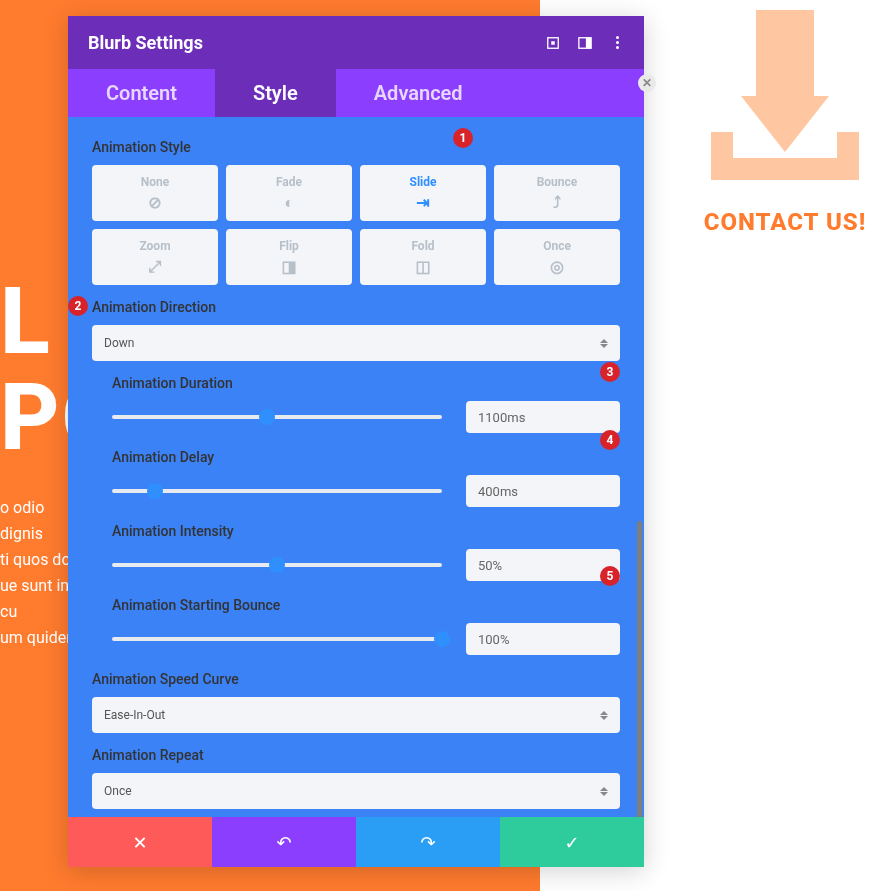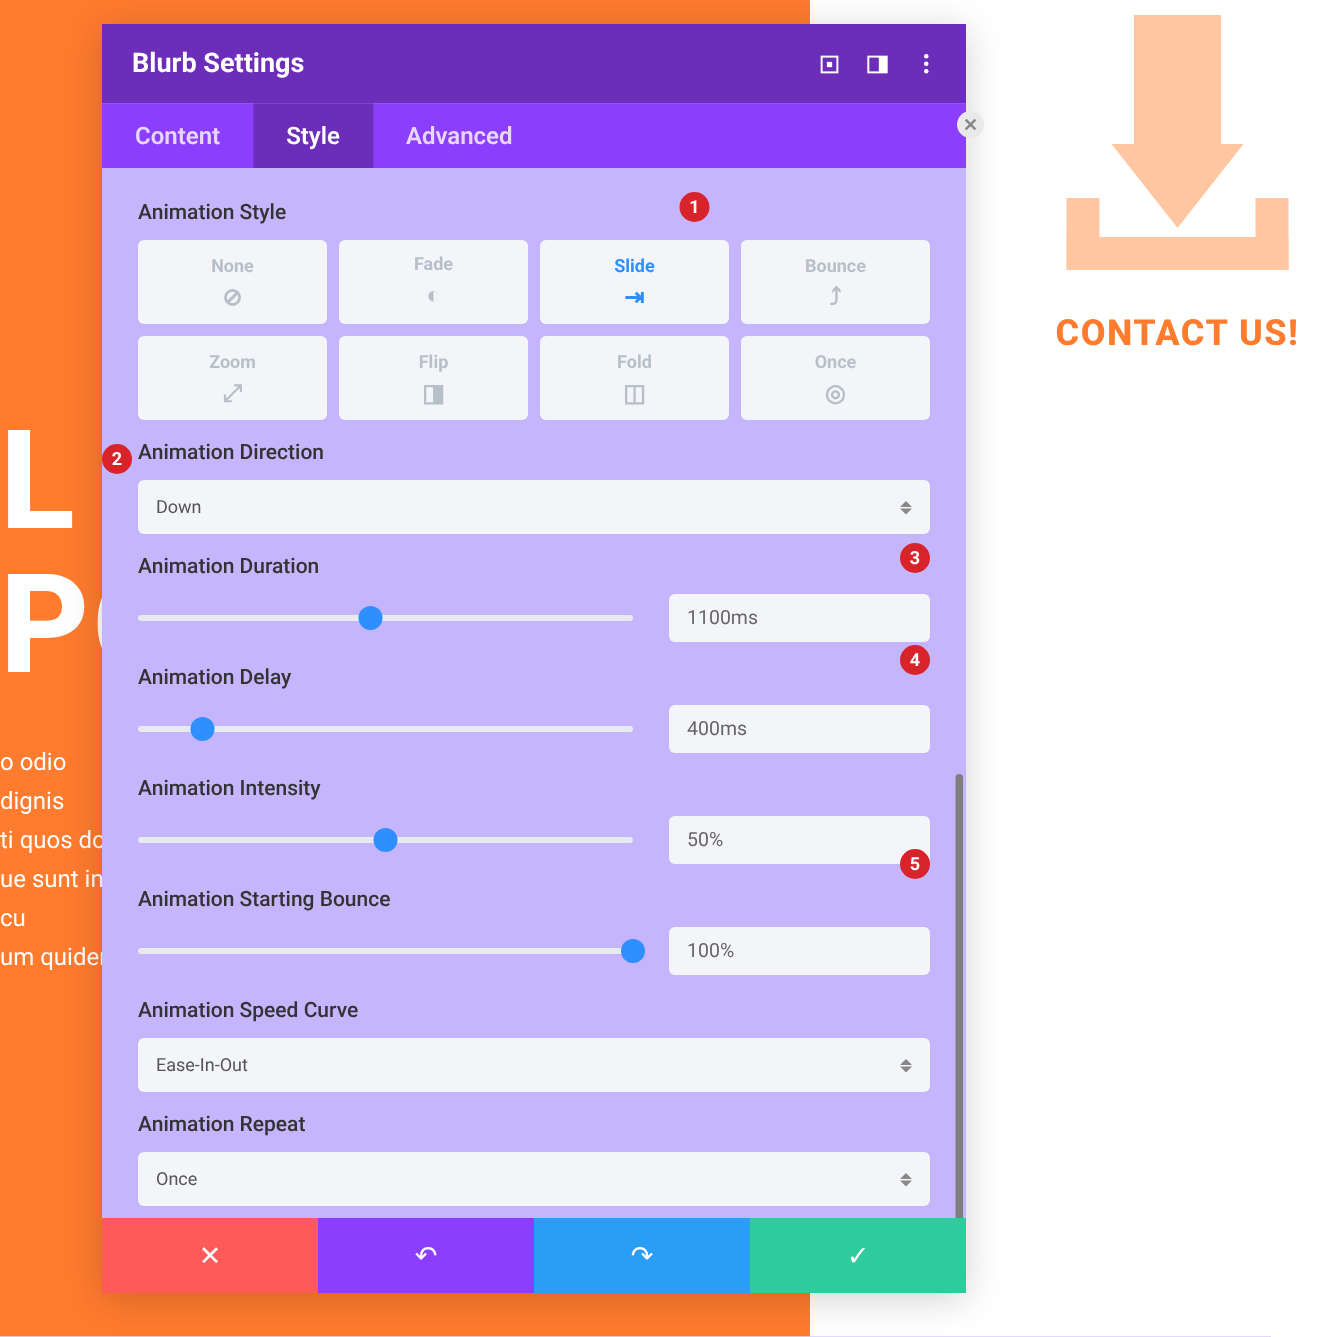--- a/index.html
+++ b/index.html
@@ -43,39 +43,39 @@
   .tray-left, .tray-right { width: 22px; height: 48px; background:#ffc7a1; position:absolute; bottom:0;}
   .tray-left{ left: 6px;} .tray-right{ right:6px;}
   .tray-bottom { height:22px; background:#ffc7a1; position:absolute; bottom:0; left:6px; right:6px;}
   .contact-us { color:#ff7b2e; font-weight:800; font-size:24px; letter-spacing:1px; margin-top:28px;}
 
   
   .modal {
     position: absolute;
     left: 68px; top: 16px;
     width: 576px;
-    background:#c4b5fd;
+    background:#3b82f6;
     box-shadow: 0 4px 24px rgba(0,0,0,0.18);
     z-index: 10;
   }
   .modal-header {
     background:#6c2eb9;
     color:#fff;
     display:flex; align-items:center; justify-content:space-between;
     padding: 16px 20px;
   }
   .modal-title { font-size:18px; font-weight:700;}
   .header-icons { display:flex; gap:18px; align-items:center;}
   .header-icons span { width:14px; height:14px; display:inline-flex; align-items:center; justify-content:center; color:#fff;}
   .header-icons svg { width:14px; height:14px; fill:#fff;}
   .dots { display:flex; flex-direction:column; gap:2px;}
   .dots i{ width:3px;height:3px;background:#fff;border-radius:50%;}
 
   .tabs { background:#8c3eff; display:flex;}
-  .tab { padding:12px 22px; color:#e7d7ff; font-size:16px; font-weight:600; cursor:pointer;}
+  .tab { padding:12px 38px; color:#e7d7ff; font-size:20px; font-weight:600; cursor:pointer;}
   .tab.active { background:#6c2eb9; color:#fff;}
 
   .modal-body { padding:14px 24px 18px 24px; max-height:700px; overflow:hidden; position:relative;}
   .scroll-indicator { position:absolute; right:2px; top:404px; width:5px; height:356px; background:#7e7e7e; border-radius:3px;}
   .section-label { font-size:14px; color:#333; margin:8px 0 10px 0; font-weight:500;}
 
   
   .style-grid { display:grid; grid-template-columns: repeat(4, 1fr); gap:8px; margin-bottom:14px;}
   .style-tile {
     background:#f3f5f8; border-radius:4px; height:56px;
@@ -91,21 +91,21 @@
     background:#f3f5f8; border-radius:4px; height:36px;
     display:flex; align-items:center; justify-content:space-between;
     padding:0 12px; font-size:12px; color:#555; cursor:pointer;
     margin-bottom:14px;
   }
   .select .chev { display:flex; flex-direction:column; gap:1px;}
   .select .chev::before{content:"";border-left:4px solid transparent;border-right:4px solid transparent;border-bottom:4px solid #888;}
   .select .chev::after{content:"";border-left:4px solid transparent;border-right:4px solid transparent;border-top:4px solid #888;}
 
   
-  .slider-group { margin-bottom: 16px;}
+  .slider-group { margin-bottom: 16px; margin-left: 20px;}
   .slider-row { display:flex; align-items:center; gap:24px;}
   .slider-track { flex:0 0 330px; height:4px; background:#e7eaef; border-radius:2px; position:relative;}
   .slider-thumb { position:absolute; top:50%; width:16px; height:16px; background:#2f8fff; border-radius:50%; transform:translate(-50%,-50%);}
   .slider-value { background:#f3f5f8; border-radius:4px; height:32px; flex:1; display:flex; align-items:center; padding:0 12px; font-size:13px; color:#666;}
 
   
   .badge {
     position:absolute; width:20px; height:20px; background:#d8232a; color:#fff;
     border-radius:50%; font-size:12px; font-weight:700;
     display:flex; align-items:center; justify-content:center;

